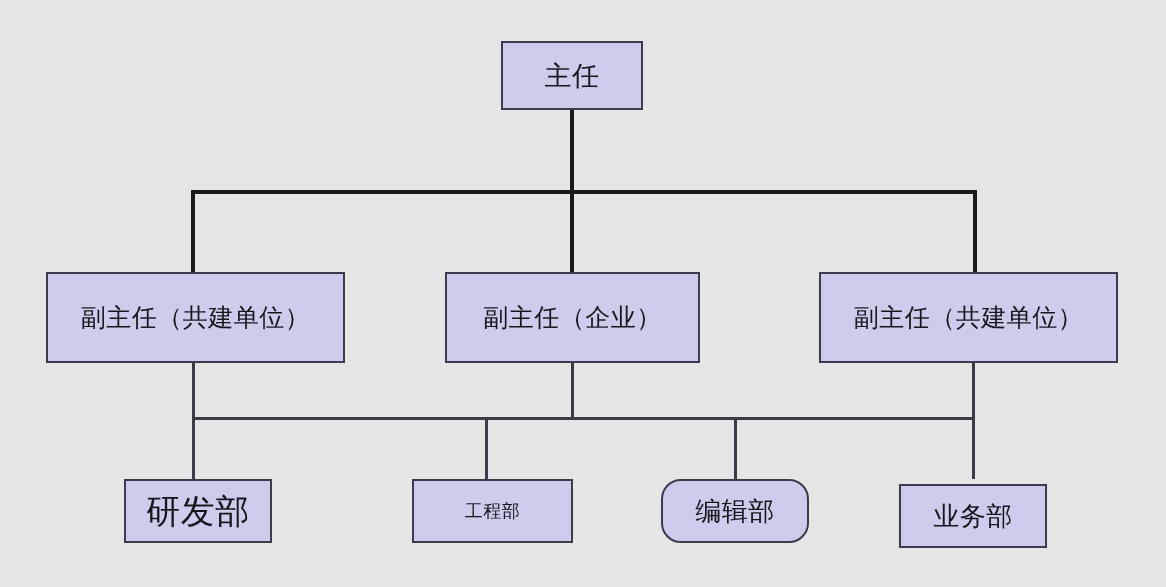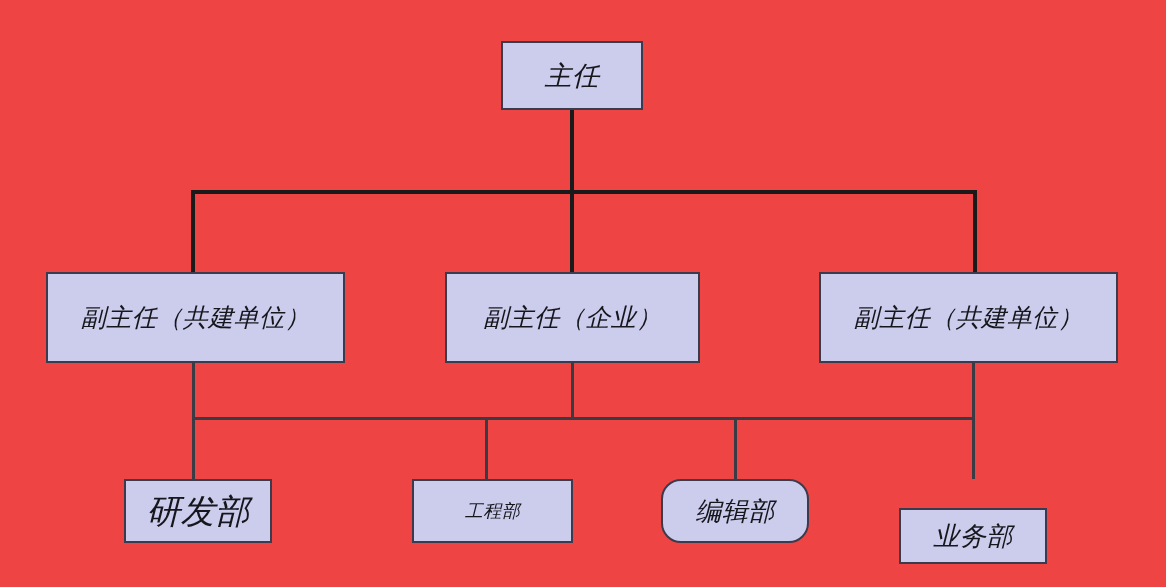--- a/index.html
+++ b/index.html
@@ -4,24 +4,23 @@
 <style>
   html, body {
     margin: 0;
     padding: 0;
     background: #ffffff;
   }
   #canvas {
     position: relative;
     width: 1166px;
     height: 587px;
-    background: #ef4444;
+    background: #e5e5e5;
     overflow: hidden;
     font-family: "DejaVu Sans", "Liberation Sans", sans-serif;
-    font-style: italic;
   }
   .node {
     position: absolute;
     box-sizing: border-box;
     background: #ccccec;
     border: 2px solid #3b3b4d;
     display: flex;
     align-items: center;
     justify-content: center;
     color: #16161d;
@@ -91,17 +90,17 @@
   </div>
 
   <div class="node" style="left:412px; top:479px; width:161px; height:64px; font-size:18px;">
     <span class="node-label">工程部</span>
   </div>
 
   <div class="node" style="left:661px; top:479px; width:148px; height:64px; font-size:26px;border-radius:20px;">
     <span class="node-label">编辑部</span>
   </div>
 
-  <div class="node" style="left:899px; top:508px; width:148px; height:56px; font-size:26px;">
+  <div class="node" style="left:899px; top:484px; width:148px; height:64px; font-size:26px;">
     <span class="node-label">业务部</span>
   </div>
 
 </div>
 
 </body></html>

